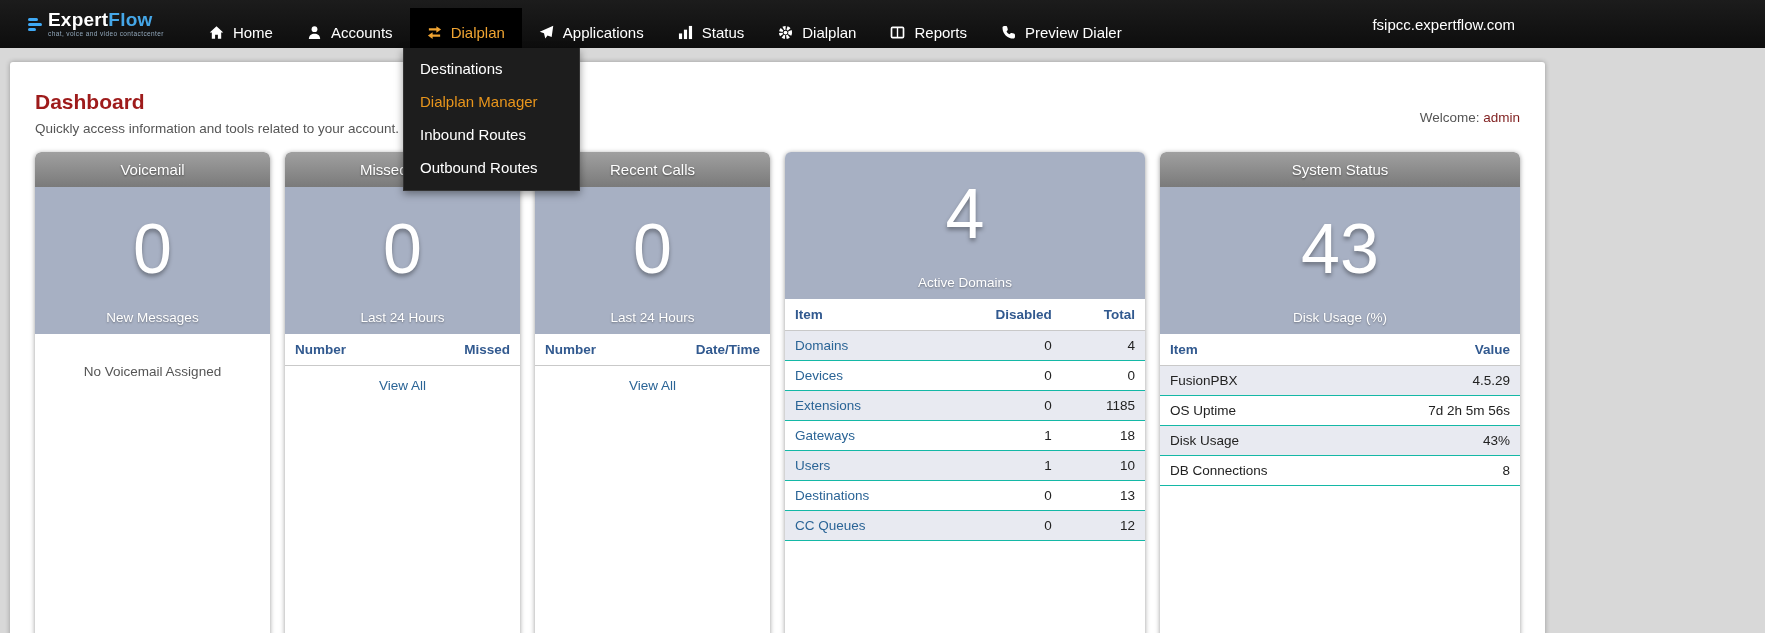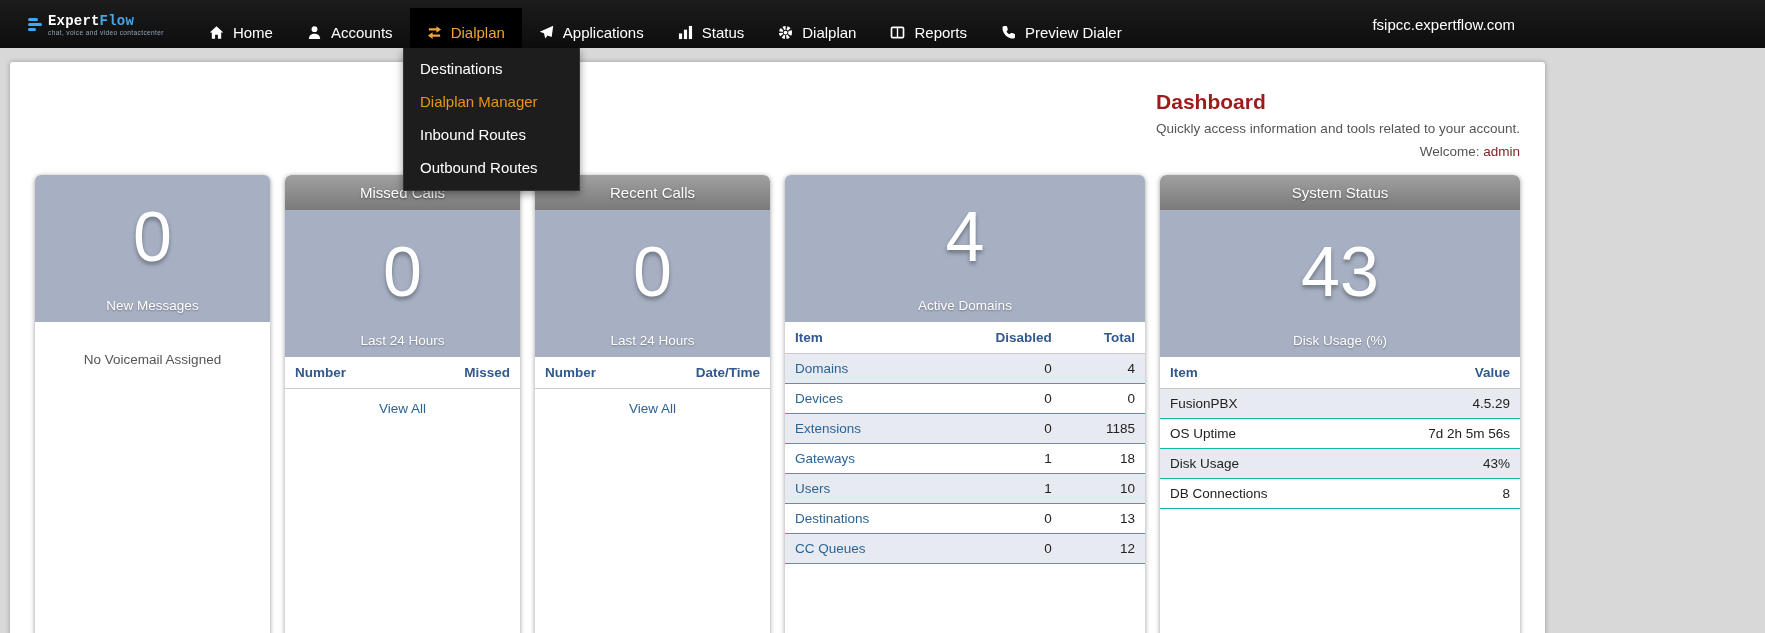--- a/index.html
+++ b/index.html
@@ -18,21 +18,21 @@
     display:flex; align-items:center; color:#fff;
     position:relative; z-index:5;
   }
   .logo { display:flex; align-items:center; gap:6px; margin-left:28px; cursor:pointer; }
   .logo-bars { display:flex; flex-direction:column; gap:2px; }
   .logo-bars span { display:block; height:3px; border-radius:2px; background:#3fa9f5; }
   .logo-bars span:nth-child(1){ width:10px; }
   .logo-bars span:nth-child(2){ width:14px; }
   .logo-bars span:nth-child(3){ width:8px; }
   .logo-textwrap { line-height:1; }
-  .logo-text { font-size:14px; font-weight:bold; letter-spacing:.2px;font-family:Liberation Mono, monospace; }
+  .logo-text { font-size:19px; font-weight:bold; letter-spacing:.2px; }
   .logo-flow { color:#45a7e8; }
   .logo-tagline { font-size:6.5px; color:#93a9bd; margin-top:2px; letter-spacing:.4px; }
 
   .nav-items { display:flex; list-style:none; margin:16px 0 0 28px; padding:0; height:100%; }
   .nav-item {
     display:flex; align-items:center; gap:9px; padding:0 17px;
     font-size:15px; color:#fff; cursor:pointer; white-space:nowrap;
   }
   .nav-item svg { width:15px; height:15px; display:block; }
   .nav-item.active { background:#000; color:#f0a432; }
@@ -48,21 +48,21 @@
   }
   .dropdown-item { padding:8px 16px; font-size:15px; color:#fff; cursor:pointer; }
   .dropdown-item.active { color:#e8951c; }
 
   
   .main-card {
     position:absolute; top:62px; left:10px; width:1535px; height:640px;
     background:#fff; border-radius:3px;
     box-shadow:0 0 5px rgba(0,0,0,.3);
   }
-  .page-header { display:flex; justify-content:space-between; align-items:flex-end; padding:28px 25px 16px;flex-direction:column; }
+  .page-header { display:flex; justify-content:space-between; align-items:center; padding:28px 25px 16px; }
   .page-title { margin:0 0 7px; font-size:21px; color:#9e1b1b; font-weight:bold; }
   .page-subtitle { margin:0; font-size:13.5px; color:#555; }
   .welcome { font-size:13.5px; color:#555; margin-top:8px; }
   .welcome a { color:#7f1d1d; text-decoration:none; cursor:pointer; }
 
   
   .cards { display:flex; gap:15px; padding:0 25px; }
   .card {
     background:#fff; border-radius:6px 6px 0 0; height:600px;
     box-shadow:0 1px 5px rgba(0,0,0,.4);
@@ -194,20 +194,21 @@
     </div>
     <div class="welcome">
       <span>Welcome:</span>
       <a>admin</a>
     </div>
   </div>
 
   <div class="cards">
 
     <div class="card sm">
+      <div class="card-header">Voicemail</div>
       <div class="card-hero">
         <div class="hero-number">0</div>
         <div class="hero-label">New Messages</div>
       </div>
       <div class="card-body">
         <div class="empty-text">No Voicemail Assigned</div>
       </div>
     </div>
 
     <div class="card sm">

